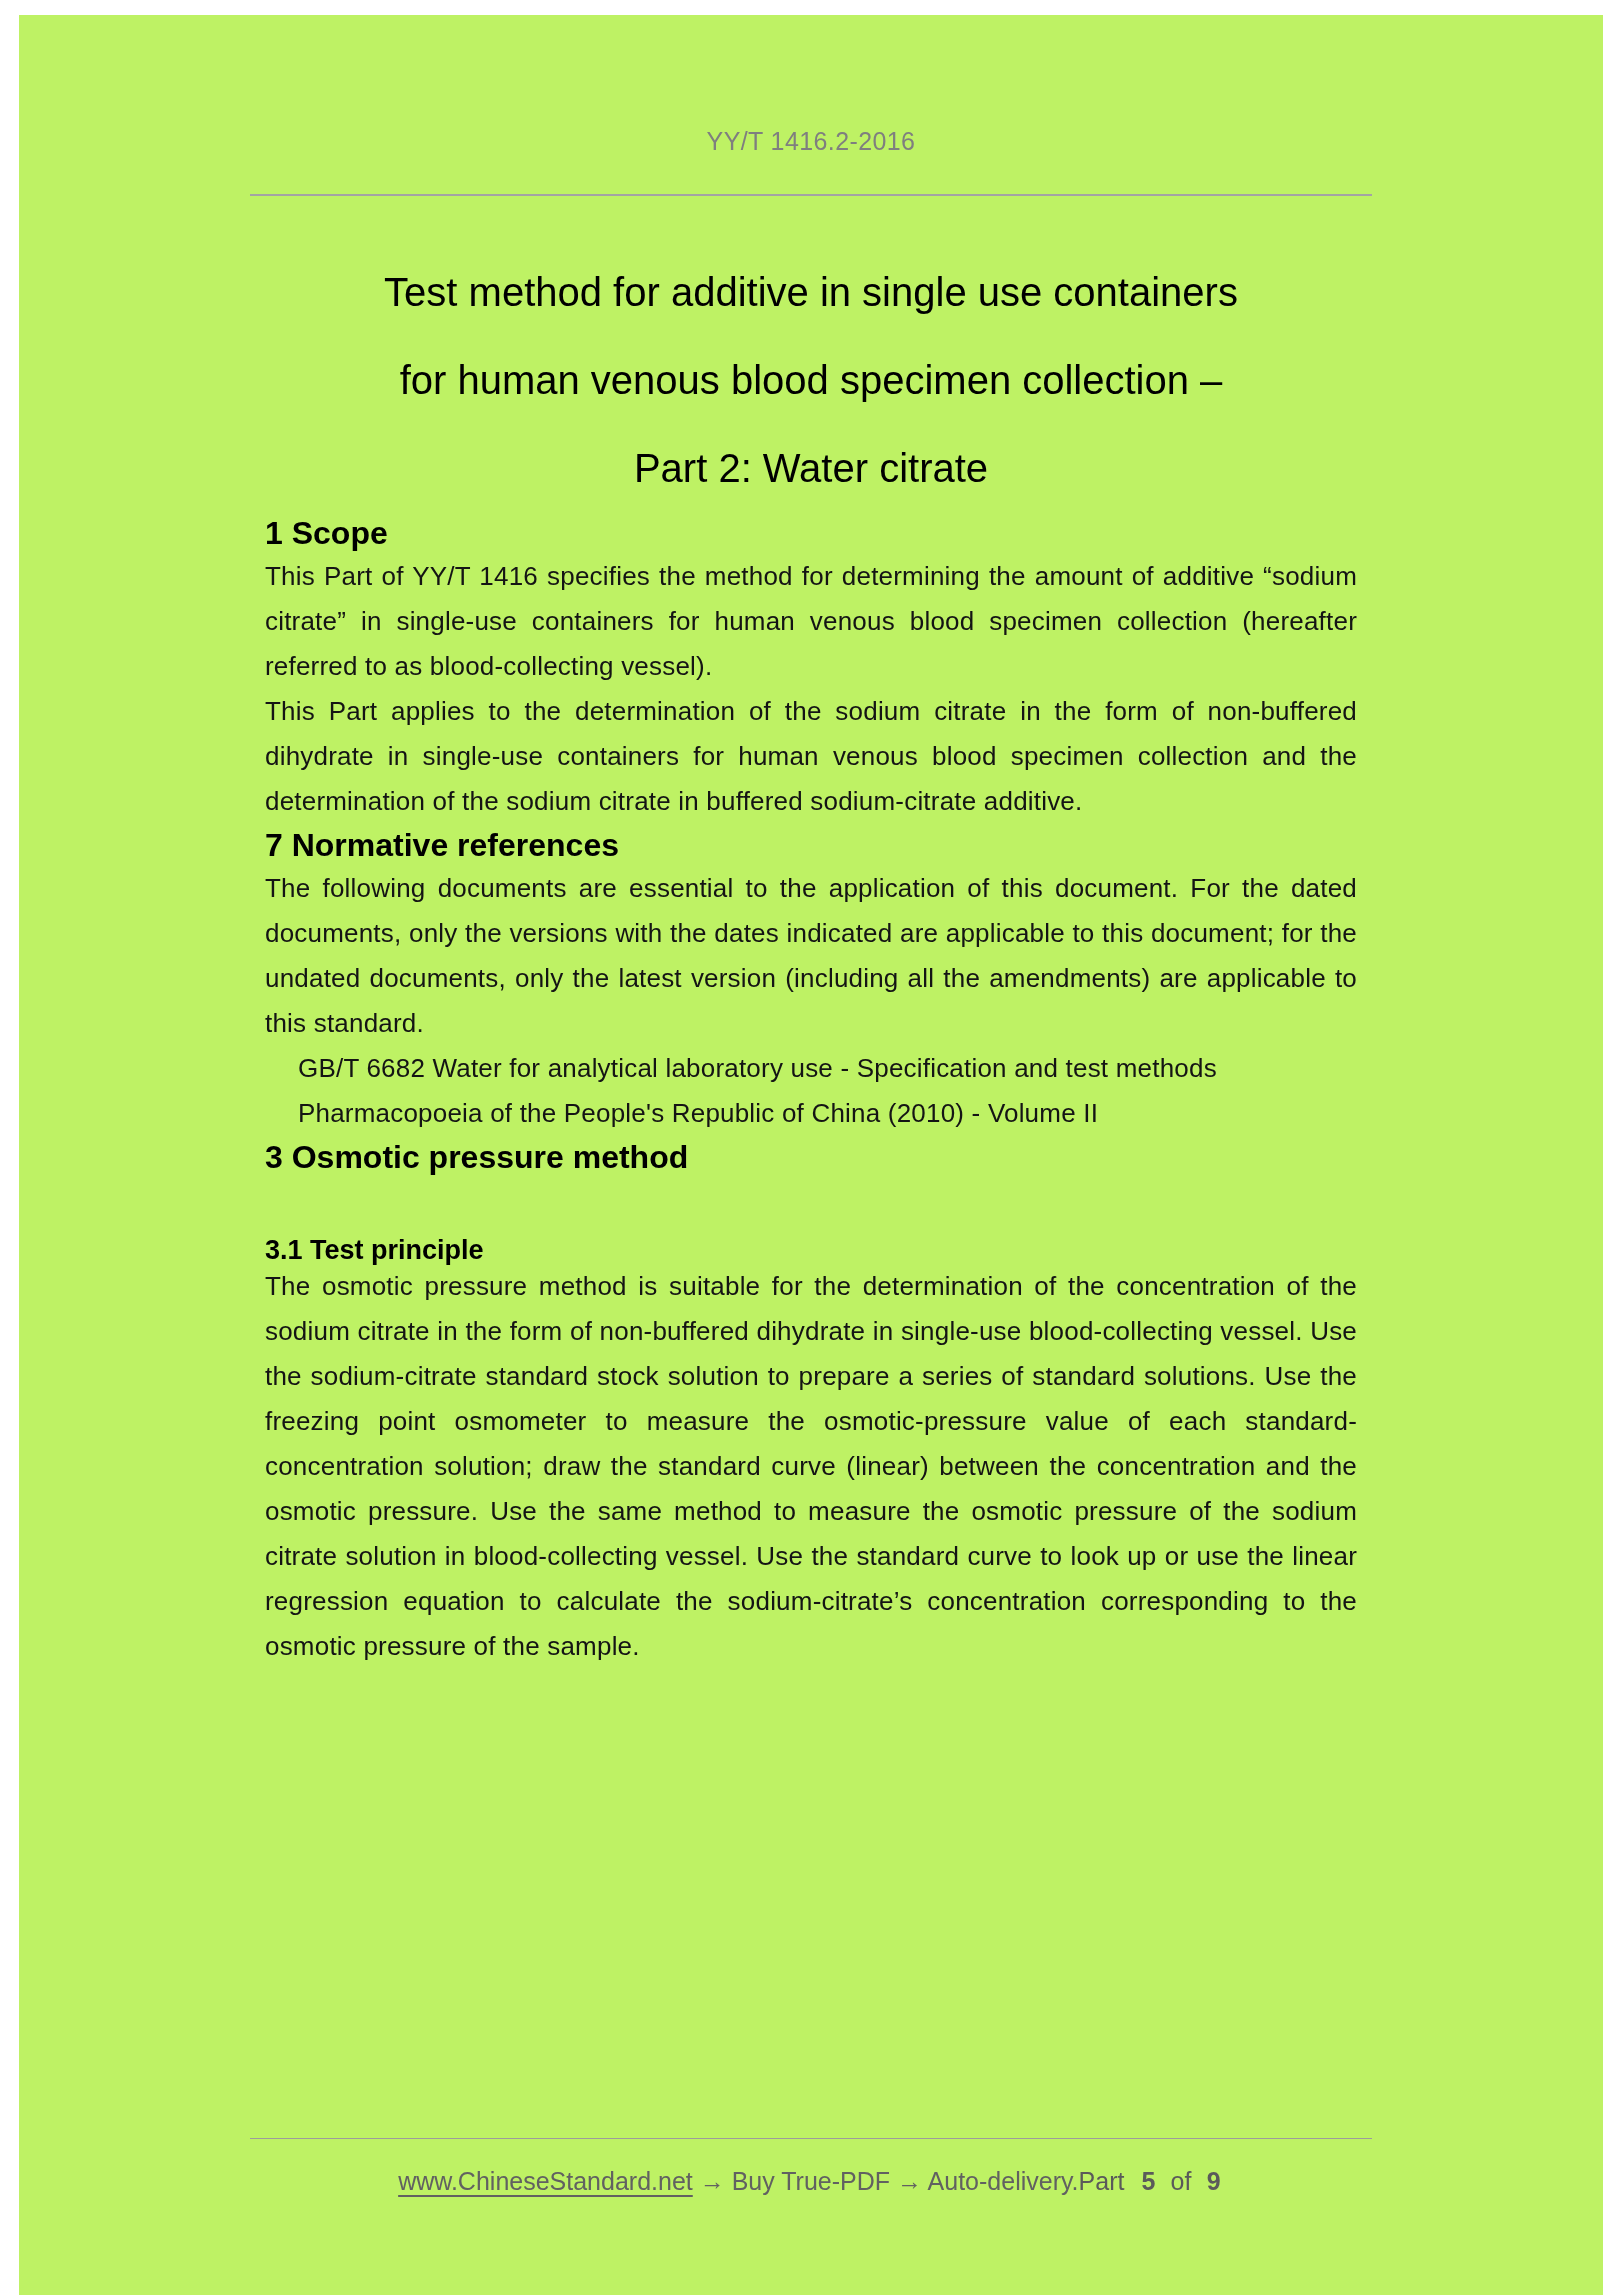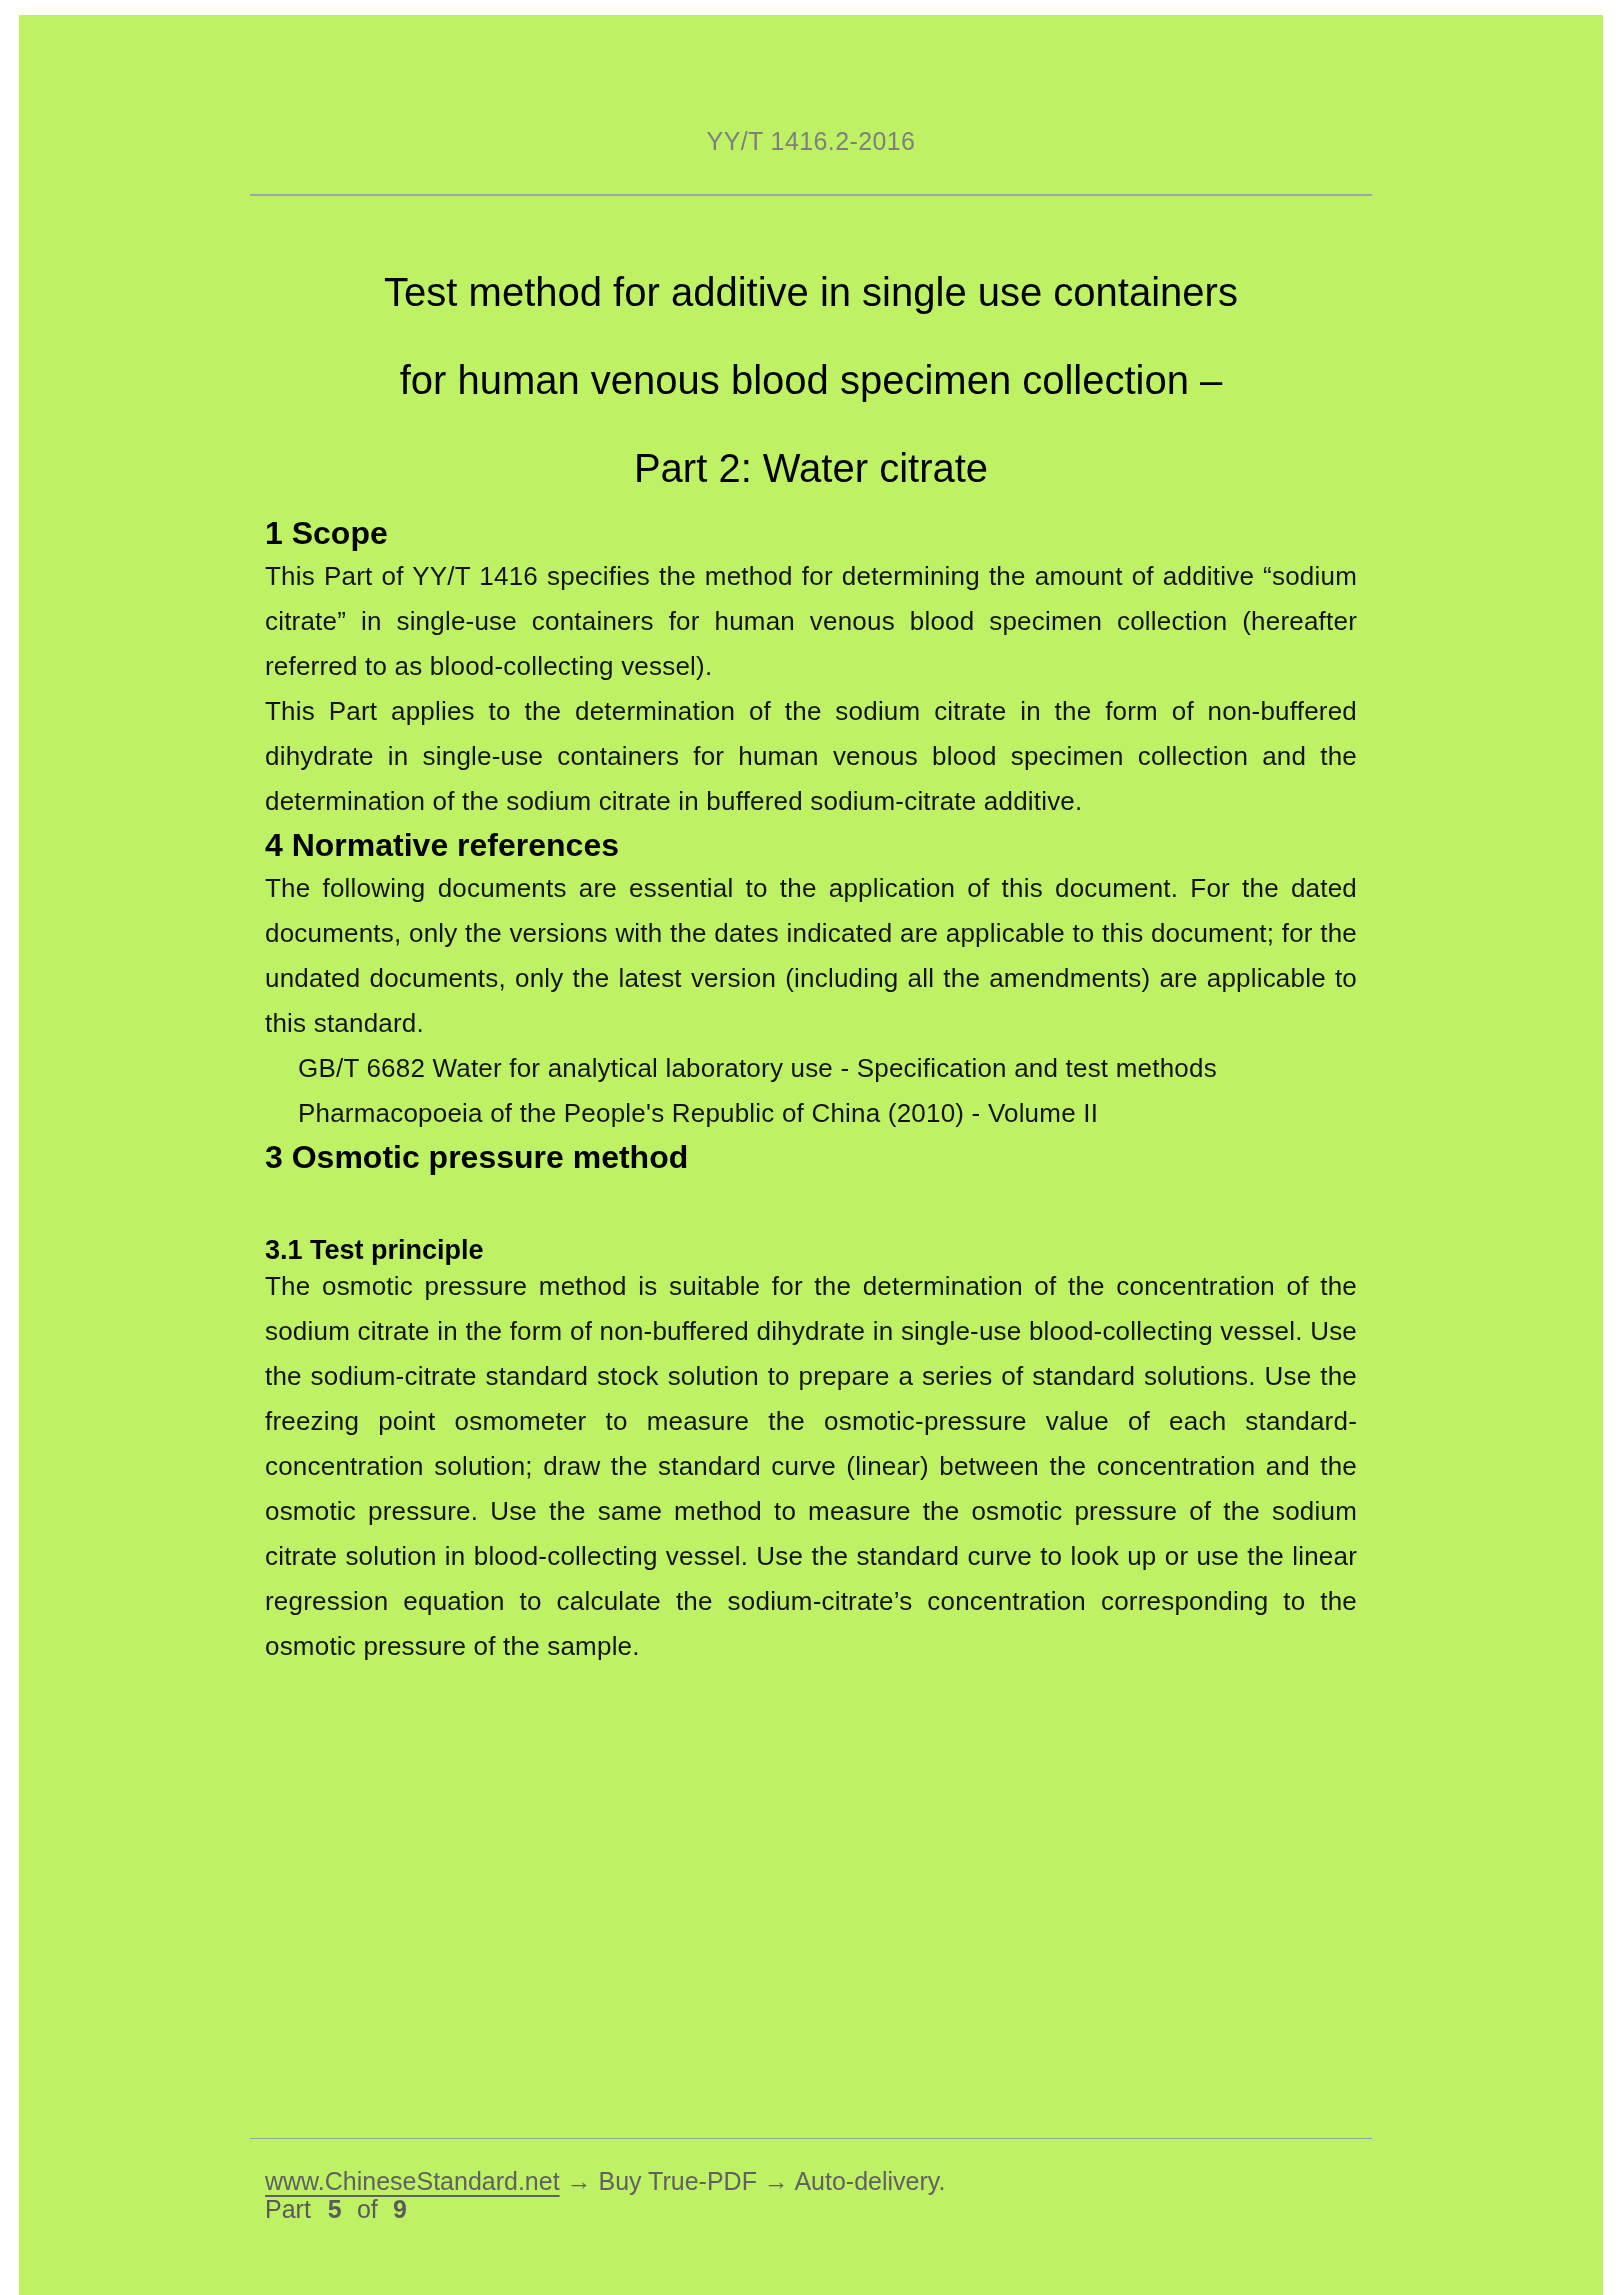--- a/index.html
+++ b/index.html
@@ -97,21 +97,20 @@
   }
   .footer-row {
     display: flex;
     justify-content: center;
     align-items: baseline;
     margin-top: 28px;
     padding: 0 15px;
     font-size: 25px;
     line-height: 28px;
     color: #616161;
-    flex-direction: column;
   }
   .footer-left span { color: #616161; }
   .footer-link {
     text-decoration: underline;
     text-underline-offset: 5px;
     color: #616161;
     cursor: pointer;
   }
   .footer-arrow { color: #616161; }
   .footer-page-info span { color: #5a5a5a; }
@@ -138,21 +137,21 @@
       <div>for human venous blood specimen collection –</div>
       <div>Part 2: Water citrate</div>
     </div>
 
     <h1 class="section-heading h-scope">1 Scope</h1>
 
     <p class="body-par par-first">This Part of YY/T 1416 specifies the method for determining the amount of additive “sodium citrate” in single-use containers for human venous blood specimen collection (hereafter referred to as blood-collecting vessel).</p>
 
     <p class="body-par par-next">This Part applies to the determination of the sodium citrate in the form of non-buffered dihydrate in single-use containers for human venous blood specimen collection and the determination of the sodium citrate in buffered sodium-citrate additive.</p>
 
-    <h1 class="section-heading h-normative">4 Normative references</h1>
+    <h1 class="section-heading h-normative">7 Normative references</h1>
 
     <p class="body-par par-first">The following documents are essential to the application of this document. For the dated documents, only the versions with the dates indicated are applicable to this document; for the undated documents, only the latest version (including all the amendments) are applicable to this standard.</p>
 
     <p class="reference ref-first">GB/T 6682 Water for analytical laboratory use - Specification and test methods</p>
 
     <p class="reference ref-next">Pharmacopoeia of the People's Republic of China (2010) - Volume II</p>
 
     <h1 class="section-heading h-osmotic">3 Osmotic pressure method</h1>
 
     <h2 class="subsection-heading">3.1 Test principle</h2>

